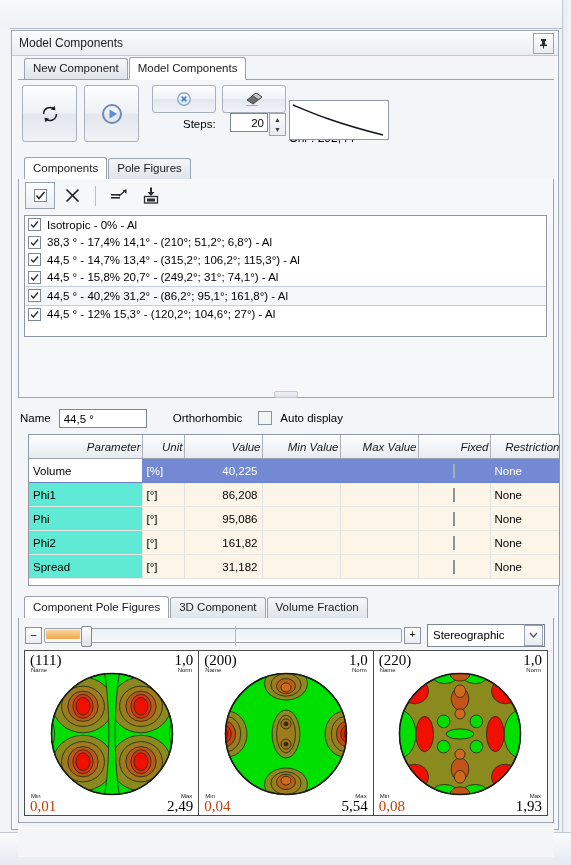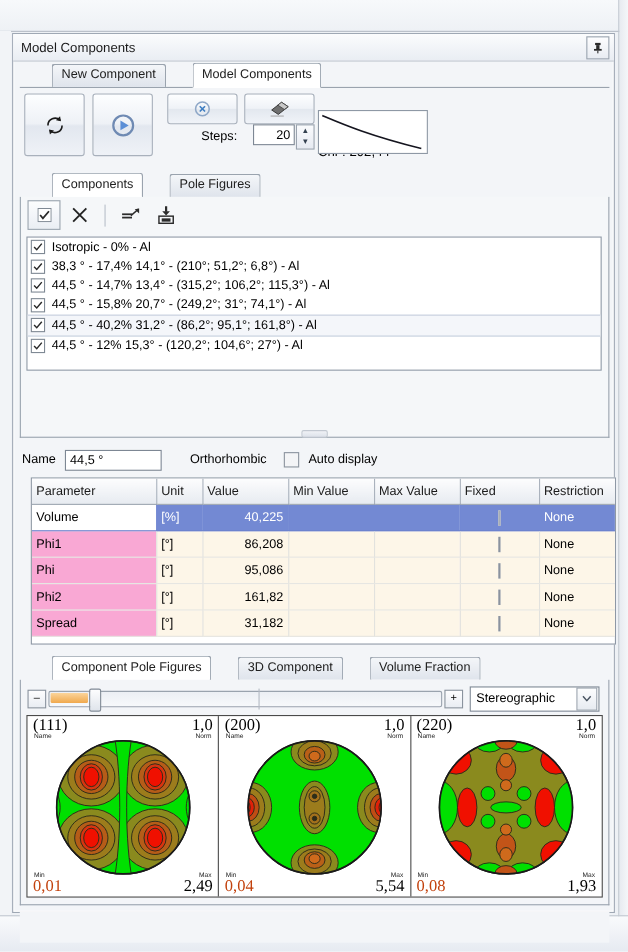--- a/index.html
+++ b/index.html
@@ -78,21 +78,20 @@
     padding: 0 8px;
     font-size: 11.5px;
     border: 1px solid #9aa3ae;
     border-bottom: none;
     border-radius: 3px 3px 0 0;
     background: linear-gradient(#f4f6f9, #dfe4ec);
     color: #202020;
     margin-right: 1px;
     cursor: pointer;
     white-space: nowrap;
-    margin-left: 23px;
   }
   .tab.active {
     background: #ffffff;
     height: 21px; line-height: 20px;
     position: relative; top: 1px;
     border-bottom: 1px solid #ffffff;
   }
 
   .outer-tabs {
     position: absolute; left: 6px; top: 26px; width: 536px; height: 23px;
@@ -249,33 +248,34 @@
     overflow: hidden;
   }
   table.pt { border-collapse: collapse; width: 100%; table-layout: fixed; }
   table.pt th {
     height: 21px;
     background: linear-gradient(#fdfdfe, #e7ebf1);
     border-right: 1px solid #aab2bd;
     border-bottom: 1px solid #9aa3ae;
     font-weight: normal;
     font-size: 11.5px;
-    text-align: left;
+    text-align: right;
     padding-left: 4px;
     color: #1a1a1a;
+    font-style: italic;
   }
   table.pt td {
     height: 23px;
     border-right: 1px solid #e2e2de;
     border-bottom: 1px solid #e6e6e2;
     font-size: 11.5px;
     padding: 0 4px;
     background: #fdf6e8;
   }
-  table.pt td.pname { background: #f9a8d4; }
+  table.pt td.pname { background: #5eead4; }
   table.pt td.num { text-align: right; }
   table.pt tr.sel td { background: #7389d3; color: #fff; border-right-color:#7389d3; border-bottom-color:#6c81cc; }
   table.pt tr.sel td.pname { background: #ffffff; color: #000; }
   .fixcb {
     width: 12px; height: 12px; margin: 0 auto;
     border: 1px solid #8b939e; background: #f3f4f6;
   }
   tr.sel .fixcb { background: #fdf4e4; border-color: #a6aeb8; }
   td.ctr { text-align: center; }
 

